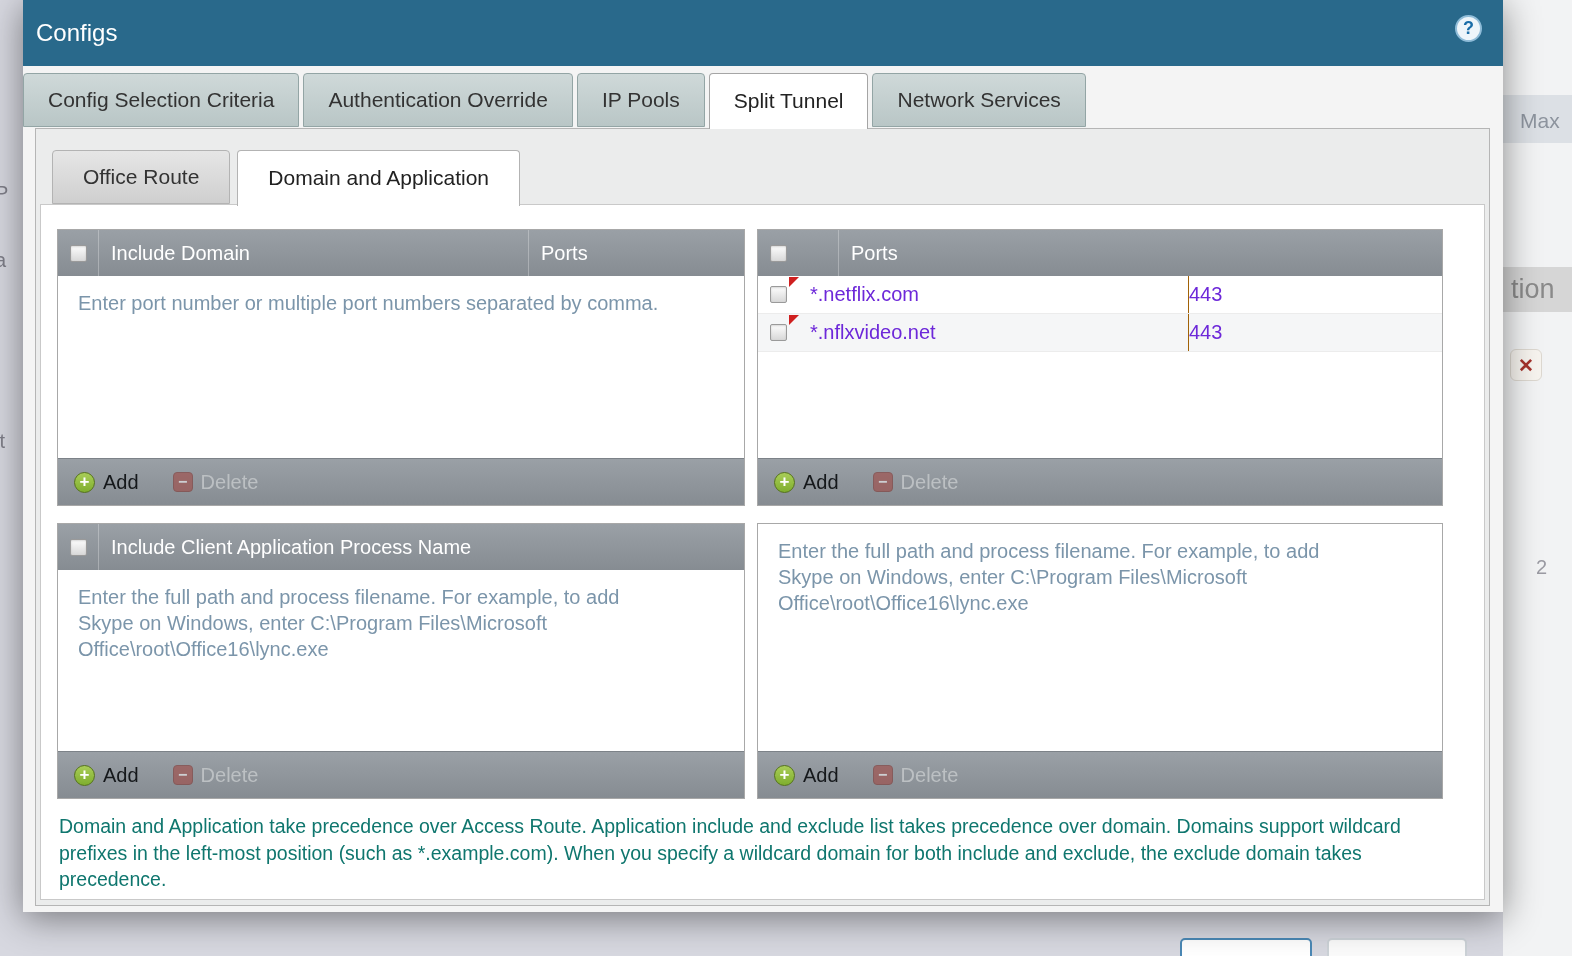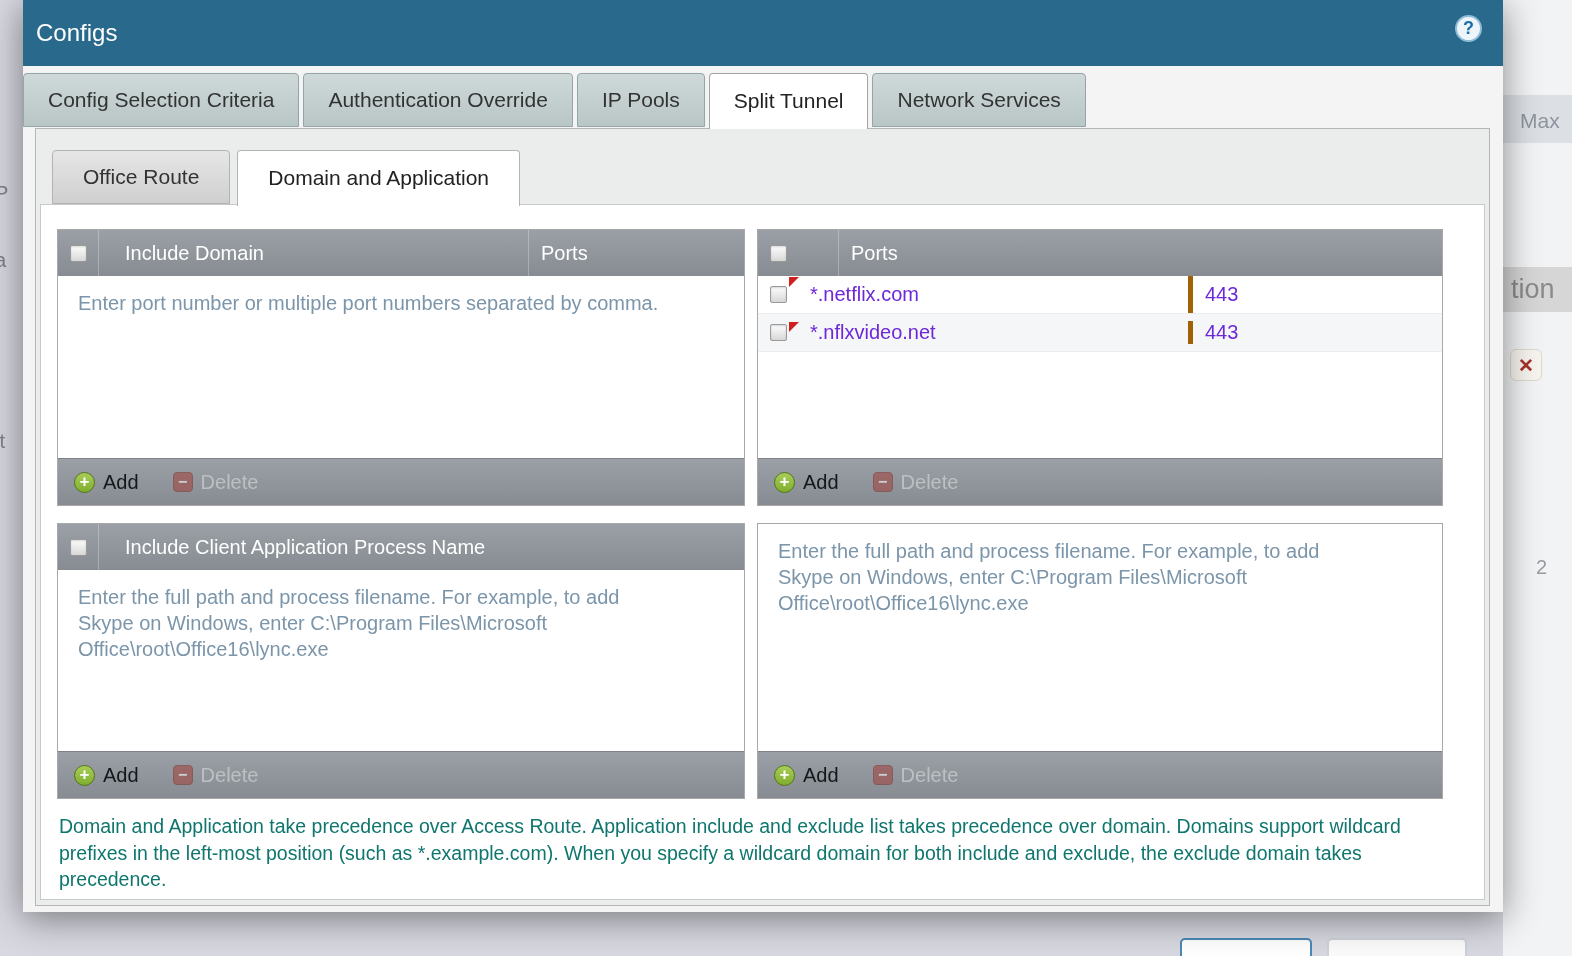--- a/index.html
+++ b/index.html
@@ -57,35 +57,35 @@
   
   .tbl { position:absolute; border:1px solid #a8a8a8; background:#fff; display:flex; flex-direction:column; }
   .tbl-inc-dom { left:16px;  top:24px;  width:688px; height:277px; }
   .tbl-exc-dom { left:716px; top:24px;  width:686px; height:277px; }
   .tbl-inc-app { left:16px;  top:318px; width:688px; height:276px; }
   .tbl-exc-app { left:716px; top:318px; width:686px; height:276px; }
 
   .t-header { height:46px; flex:0 0 46px; background:linear-gradient(#9aa0a6,#868c92); display:flex;
               align-items:stretch; color:#fff; font-size:20px; }
   .cb-cell { width:40px; flex:0 0 40px; display:flex; align-items:center; justify-content:center; }
-  .hdr-name { width:390px; flex:0 0 390px; display:flex; align-items:center; padding-left:26px;
+  .hdr-name { width:390px; flex:0 0 390px; display:flex; align-items:center; padding-left:12px;
               border-left:1px solid rgba(255,255,255,0.28); }
   .hdr-name.wide { width:auto; flex:1; }
   .hdr-ports { flex:1; display:flex; align-items:center; padding-left:12px;
                border-left:1px solid rgba(255,255,255,0.28);margin-left:40px; }
 
   .t-body { flex:1; background:#fff; position:relative; overflow:hidden; }
   .placeholder { padding:14px 20px 0 20px; color:#7b95aa; font-size:20px; line-height:1.3; }
   .placeholder.path { max-width:640px; }
 
   .t-row { height:38px; display:flex; align-items:stretch; font-size:20px; color:#6d28d9;
            border-bottom:1px solid #ececec; background:#fff; }
-  .t-row.alt { background:#f5f6f7;align-items:center; }
+  .t-row.alt { background:#f5f6f7; }
   .row-name { width:390px; flex:0 0 390px; display:flex; align-items:center; padding-left:12px; position:relative; }
-  .row-ports { flex:1; display:flex; align-items:center; padding-left:12px; border-left:5px solid #a16207; }
+  .row-ports { flex:1; display:flex; align-items:center; padding-left:0; border-left:1px solid #a16207; }
   .flag { position:absolute; left:-9px; top:1px; width:0; height:0;
           border-top:10px solid #cf1f1f; border-right:10px solid transparent; }
 
   .t-footer { height:47px; flex:0 0 47px; background:linear-gradient(#9aa0a6,#868c92);
               border-top:1px solid #7c8288; display:flex; align-items:center; padding-left:16px; gap:34px; }
   .action { display:flex; align-items:center; gap:8px; cursor:pointer; }
   .add-icon { width:21px; height:21px; border-radius:50%; background:linear-gradient(#a9cd58,#7fae2e);
               border:1px solid #55721b; color:#fff; font-weight:bold; font-size:17px; line-height:18px;
               display:flex; align-items:center; justify-content:center; }
   .add-label { color:#15181b; font-size:20px; }

